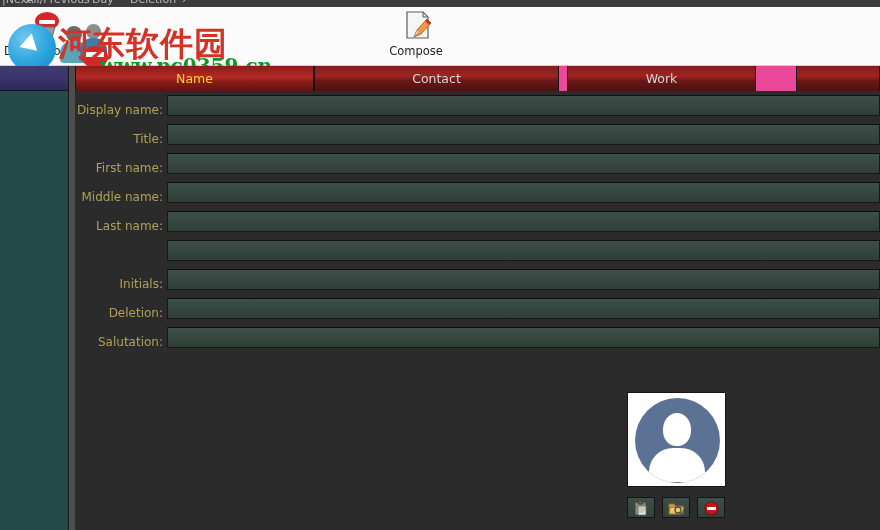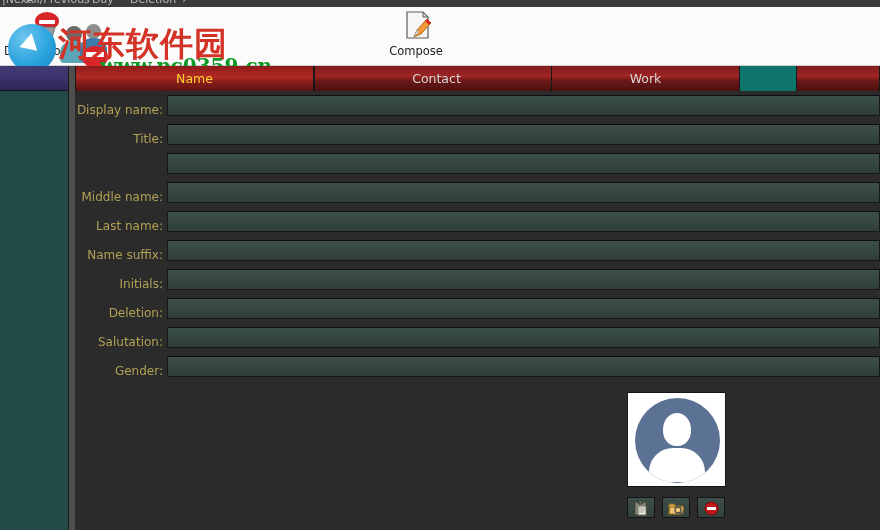--- a/index.html
+++ b/index.html
@@ -125,21 +125,21 @@
     width: 7px; height: 464px;
     background: #4e4e4e;
     border-left: 1px solid #1a1a1a;
     border-right: 1px solid #1a1a1a;
   }
 
   
   .tabbar {
     position: absolute; left: 75px; top: 66px;
     width: 805px; height: 25px;
-    background: #0f766e;
+    background: #ec4899;
   }
   .tab {
     position: absolute; top: 0;
     height: 25px;
     line-height: 25px;
     text-align: center;
     font-size: 12.5px;
     color: #d8d8d8;
     background: linear-gradient(180deg, #7e1f1e 0%, #9e2423 40%, #6b1716 60%, #4a1211 100%);
     border-left: 1px solid #171717;
@@ -282,74 +282,70 @@
 
   <div class="sidebar">
     <div class="sb-header"></div>
     <div class="sb-body"></div>
     <div class="sb-rail"></div>
   </div>
 
   <div class="tabbar">
     <div class="tab active" style="left:0px;width:239px">Name</div>
     <div class="tab" style="left:239px;width:245px">Contact</div>
-    <div class="tab" style="left:476px;width:189px">Work</div>
+    <div class="tab" style="left:492px;width:189px">Work</div>
     <div class="tab" style="left:721px;width:84px"></div>
   </div>
 
   <div class="form">
 
     <div class="frow" style="top:4px;width:805px">
       <div class="flabel">Display name:</div>
       <input class="finput" type="text" value="" style="">
     </div>
 
     <div class="frow" style="top:33px;width:805px">
       <div class="flabel">Title:</div>
       <input class="finput" type="text" value="" style="">
     </div>
 
     <div class="frow" style="top:62px;width:805px">
+      <div class="flabel">First name:</div>
       <input class="finput" type="text" value="" style="">
     </div>
 
     <div class="frow" style="top:91px;width:679px">
       <div class="flabel">Middle name:</div>
       <input class="finput" type="text" value="" style="">
     </div>
 
     <div class="frow" style="top:120px;width:805px">
       <div class="flabel">Last name:</div>
       <input class="finput" type="text" value="" style="">
     </div>
 
     <div class="frow" style="top:149px;width:805px">
-      <div class="flabel">Name suffix:</div>
       <input class="finput" type="text" value="" style="">
     </div>
 
     <div class="frow" style="top:178px;width:704px">
       <div class="flabel">Initials:</div>
       <input class="finput" type="text" value="" style="">
     </div>
 
     <div class="frow" style="top:207px;width:805px">
       <div class="flabel">Deletion:</div>
       <input class="finput" type="text" value="" style="">
     </div>
 
     <div class="frow" style="top:236px;width:805px">
       <div class="flabel">Salutation:</div>
       <input class="finput" type="text" value="" style="">
     </div>
 
-    <div class="frow" style="top:265px;width:805px">
-      <div class="flabel">Gender:</div>
-      <input class="finput" type="text" value="" style="">
-    </div>
 
     <div class="photo-panel">
       <div class="photo-box">
         <div class="avatar-circle">
           <div class="avatar-head"></div>
           <div class="avatar-body"></div>
         </div>
       </div>
       <div class="photo-btns">
 

